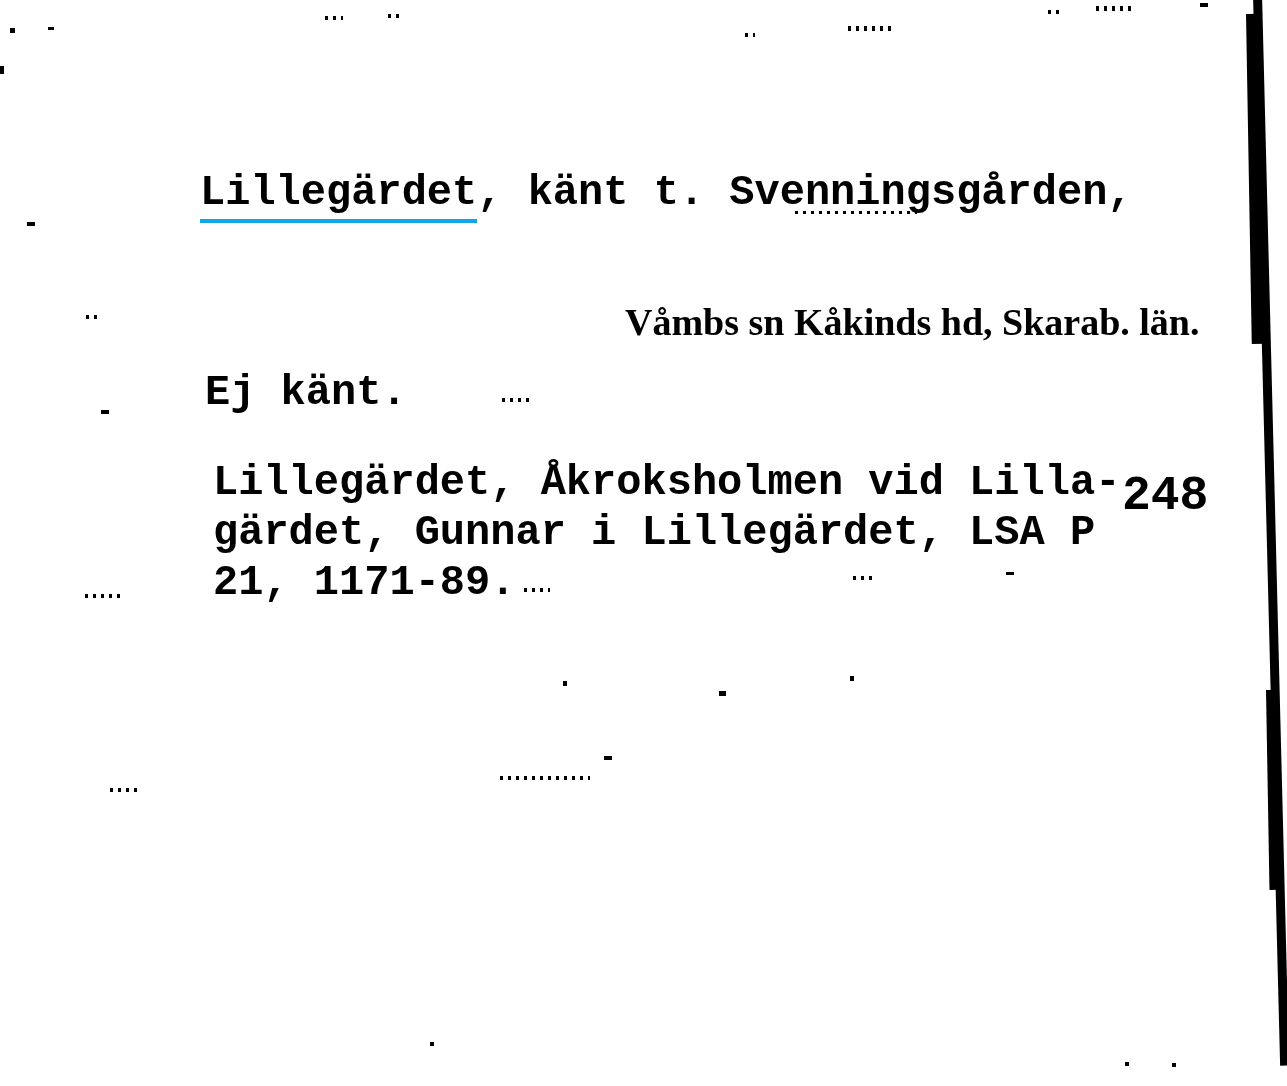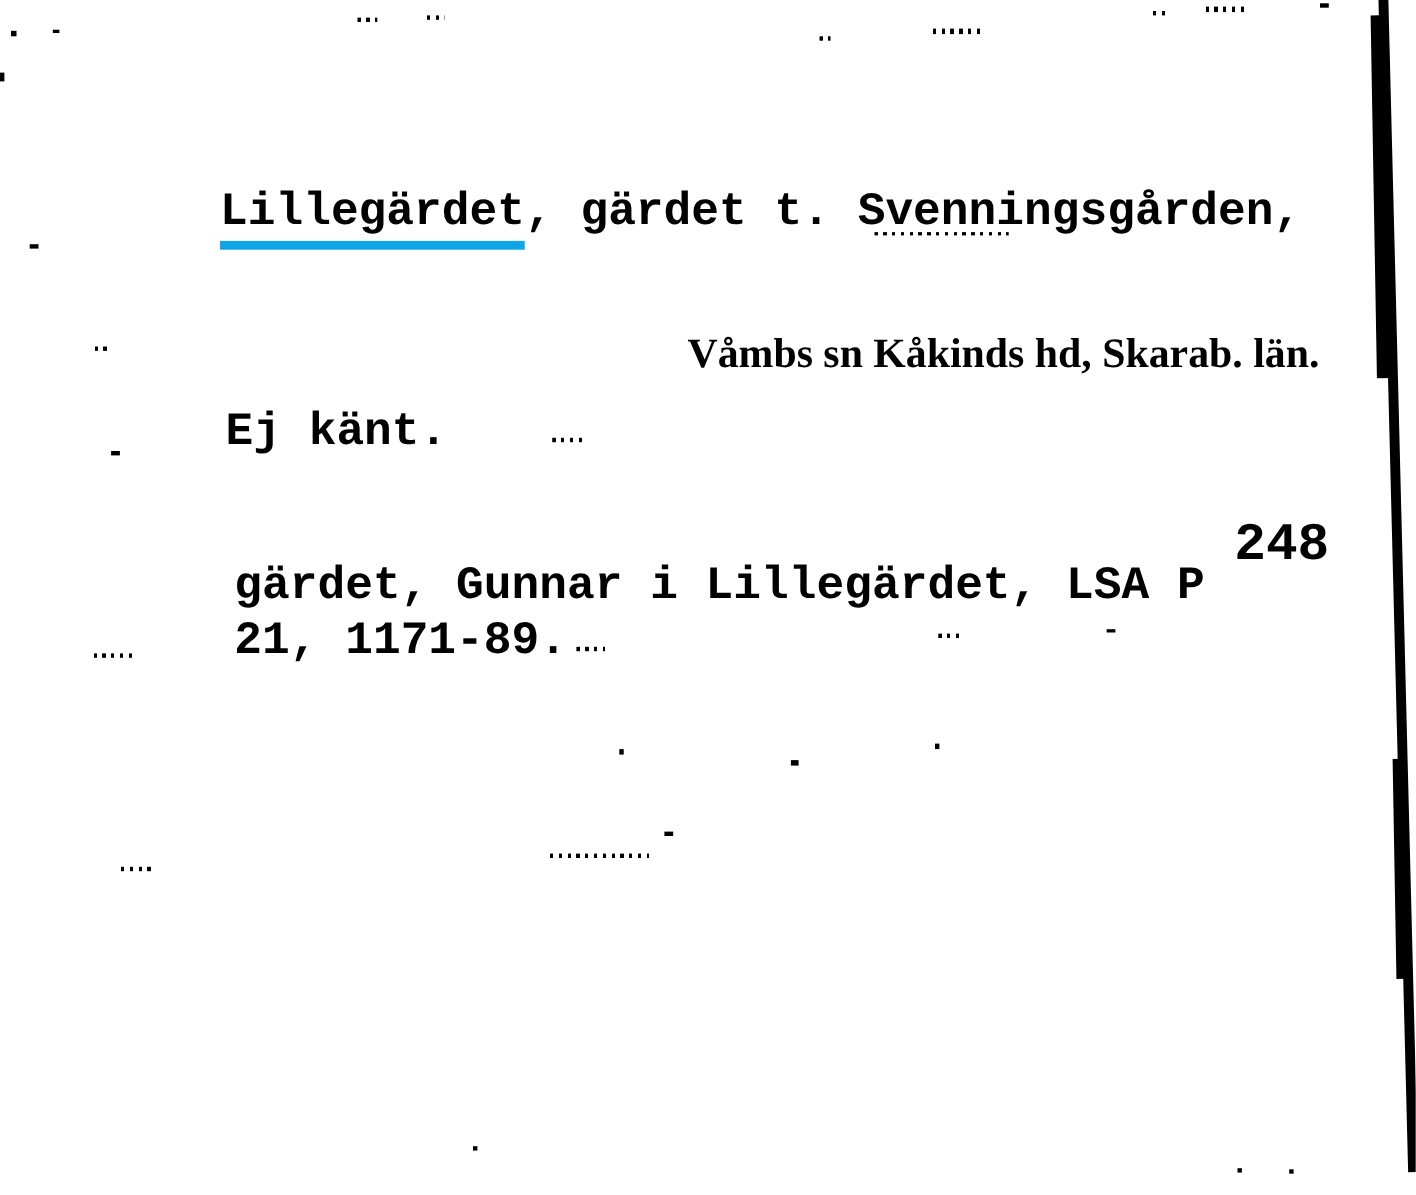--- a/index.html
+++ b/index.html
@@ -28,21 +28,21 @@
   .pr {
     position: absolute;
     font-family: "Liberation Serif", "DejaVu Serif", serif;
     font-weight: bold;
     line-height: 1;
     white-space: pre;
     color: #000;
   }
   .headword-underline {
     display: inline-block;
-    border-bottom: 8px solid #0ea5e9;
+    border-bottom: 4px solid #0ea5e9;
     padding-bottom: 5px;
   }
   .superscript-ref {
     position: absolute;
     font-family: "Liberation Mono", "DejaVu Sans Mono", monospace;
     font-weight: bold;
     font-size: 48px;
     line-height: 1;
     color: #000;
   }
@@ -61,28 +61,29 @@
     position: absolute;
     background: #000;
     transform-origin: top left;
   }
 </style>
 </head>
 <body>
 
 <div class="card">
 
-  <div class="tw" style="left:200px; top:172px;"><span class="headword-underline">Lillegärdet</span><span>, gärdet t. Svenningsgården,</span></div>
+  <div class="tw" style="left:200px; top:172px;"><span class="headword-underline">Lillegärdet</span><span>, känt t. Svenningsgården,</span></div>
 
   <div class="dotted-underline" style="left:795px; top:211px; width:122px;"></div>
 
   <div class="pr" style="left:625px; top:263px; font-size:38px;margin-top:40px;">Våmbs sn Kåkinds hd, Skarab. län.</div>
 
   <div class="tw" style="left:205px; top:372px;">Ej känt.</div>
 
+  <div class="tw" style="left:213px; top:462px;">Lillegärdet, Åkroksholmen vid Lilla-</div>
   <span class="superscript-ref" style="left:1122px; top:472px;text-align:center;">248</span>
   <div class="tw" style="left:213px; top:512px;">gärdet, Gunnar i Lillegärdet, LSA P</div>
   <div class="tw" style="left:213px; top:562px;">21, 1171-89.</div>
 
 
   <div class="edge-bar" style="left:1253px; top:-6px; width:9px; height:1072px; transform:rotate(-1.45deg);"></div>
   <div class="edge-bar" style="left:1246px; top:14px; width:15px; height:330px; transform:rotate(-1deg);"></div>
   <div class="edge-bar" style="left:1266px; top:690px; width:8px; height:200px; transform:rotate(-1deg);"></div>
 
   <div class="speck" style="left:10px; top:28px; width:5px; height:5px;"></div>

